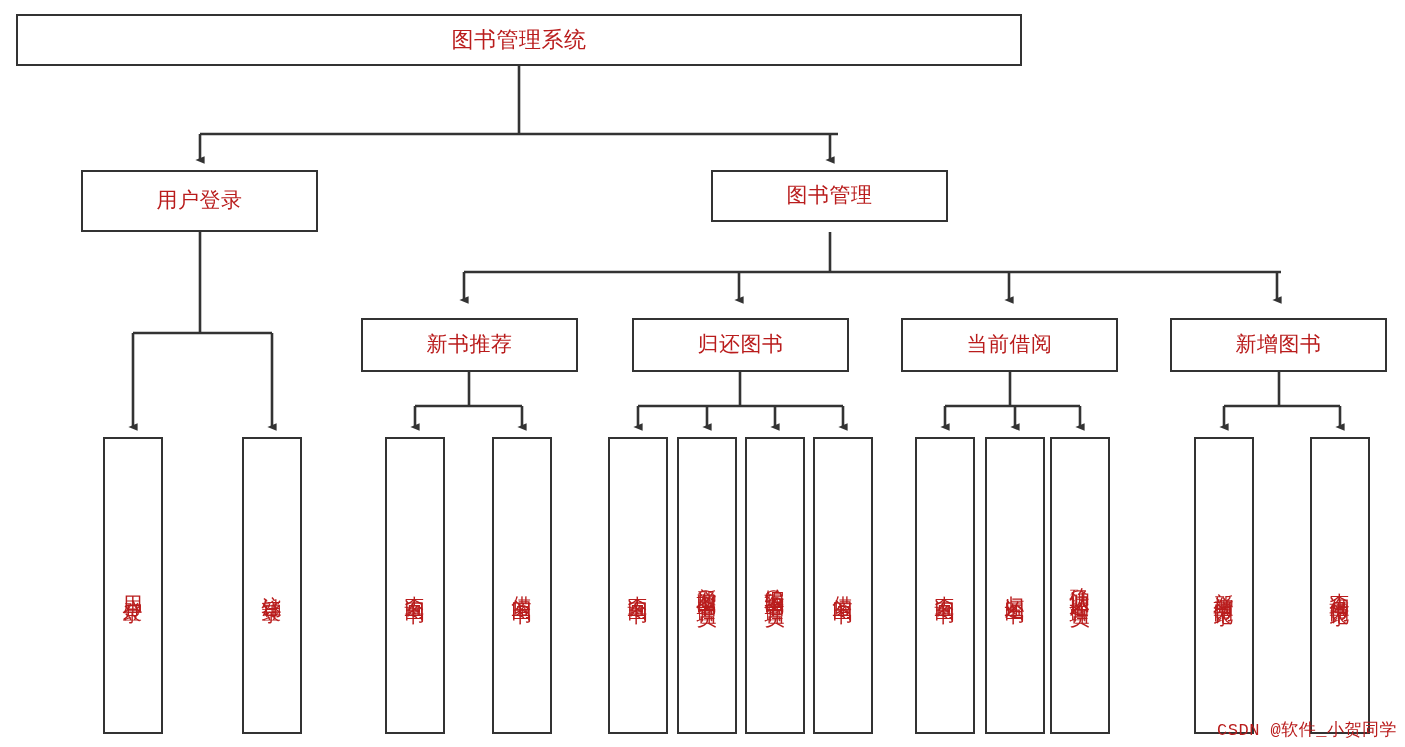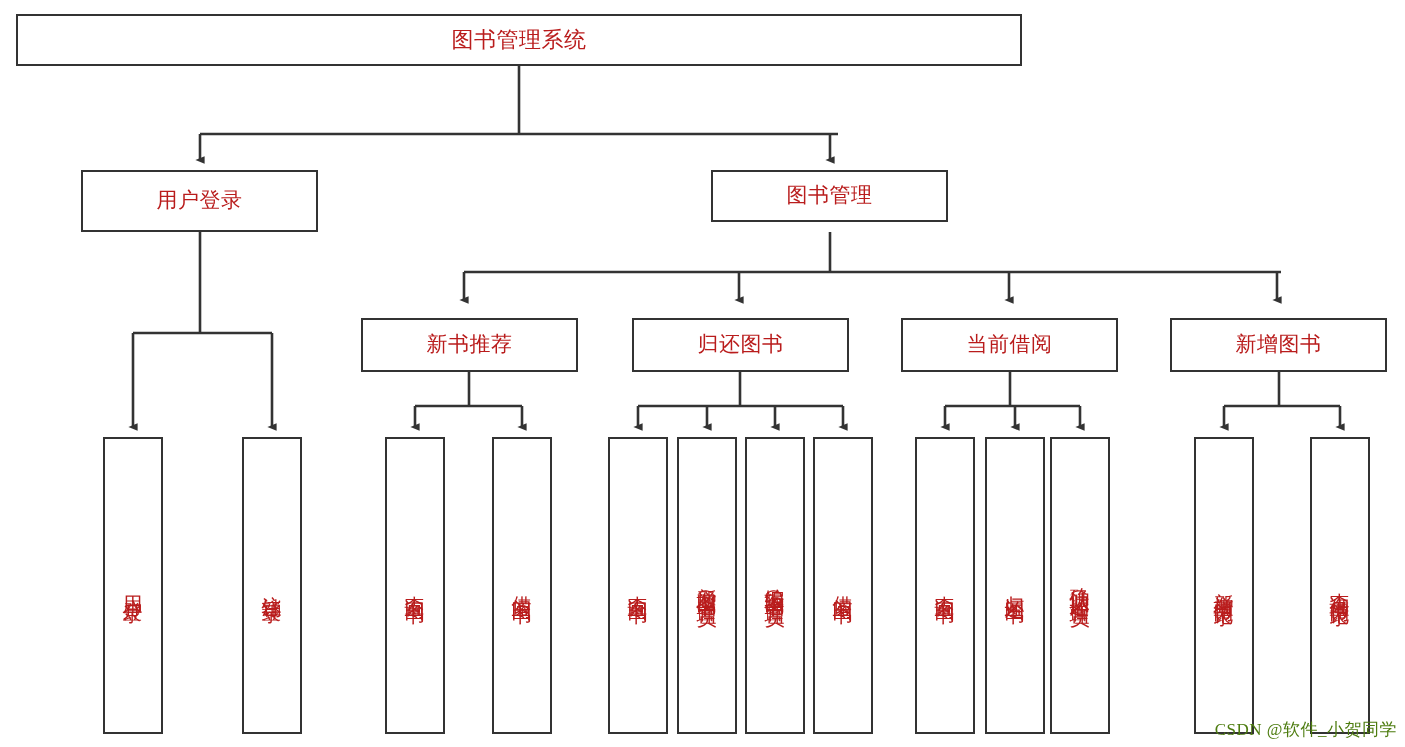--- a/index.html
+++ b/index.html
@@ -56,24 +56,24 @@
     top: 0;
     width: 1405px;
     height: 747px;
     pointer-events: none;
   }
   .watermark {
     position: absolute;
     right: 8px;
     bottom: 6px;
     font-size: 17px;
-    color: #4d7c0f;
+    color: #b91c1c;
     letter-spacing: 0.5px;
     white-space: nowrap;
-    font-family: Liberation Serif, serif;
+    font-family: Liberation Mono, monospace;
   }
 </style>
 </head>
 <body>
 
 <div id="canvas">
 
   <svg class="edges" viewBox="0 0 1405 747">
     <defs>
       <marker id="arrow" markerWidth="10" markerHeight="10" refX="4.4" refY="5" orient="auto" markerUnits="userSpaceOnUse">

